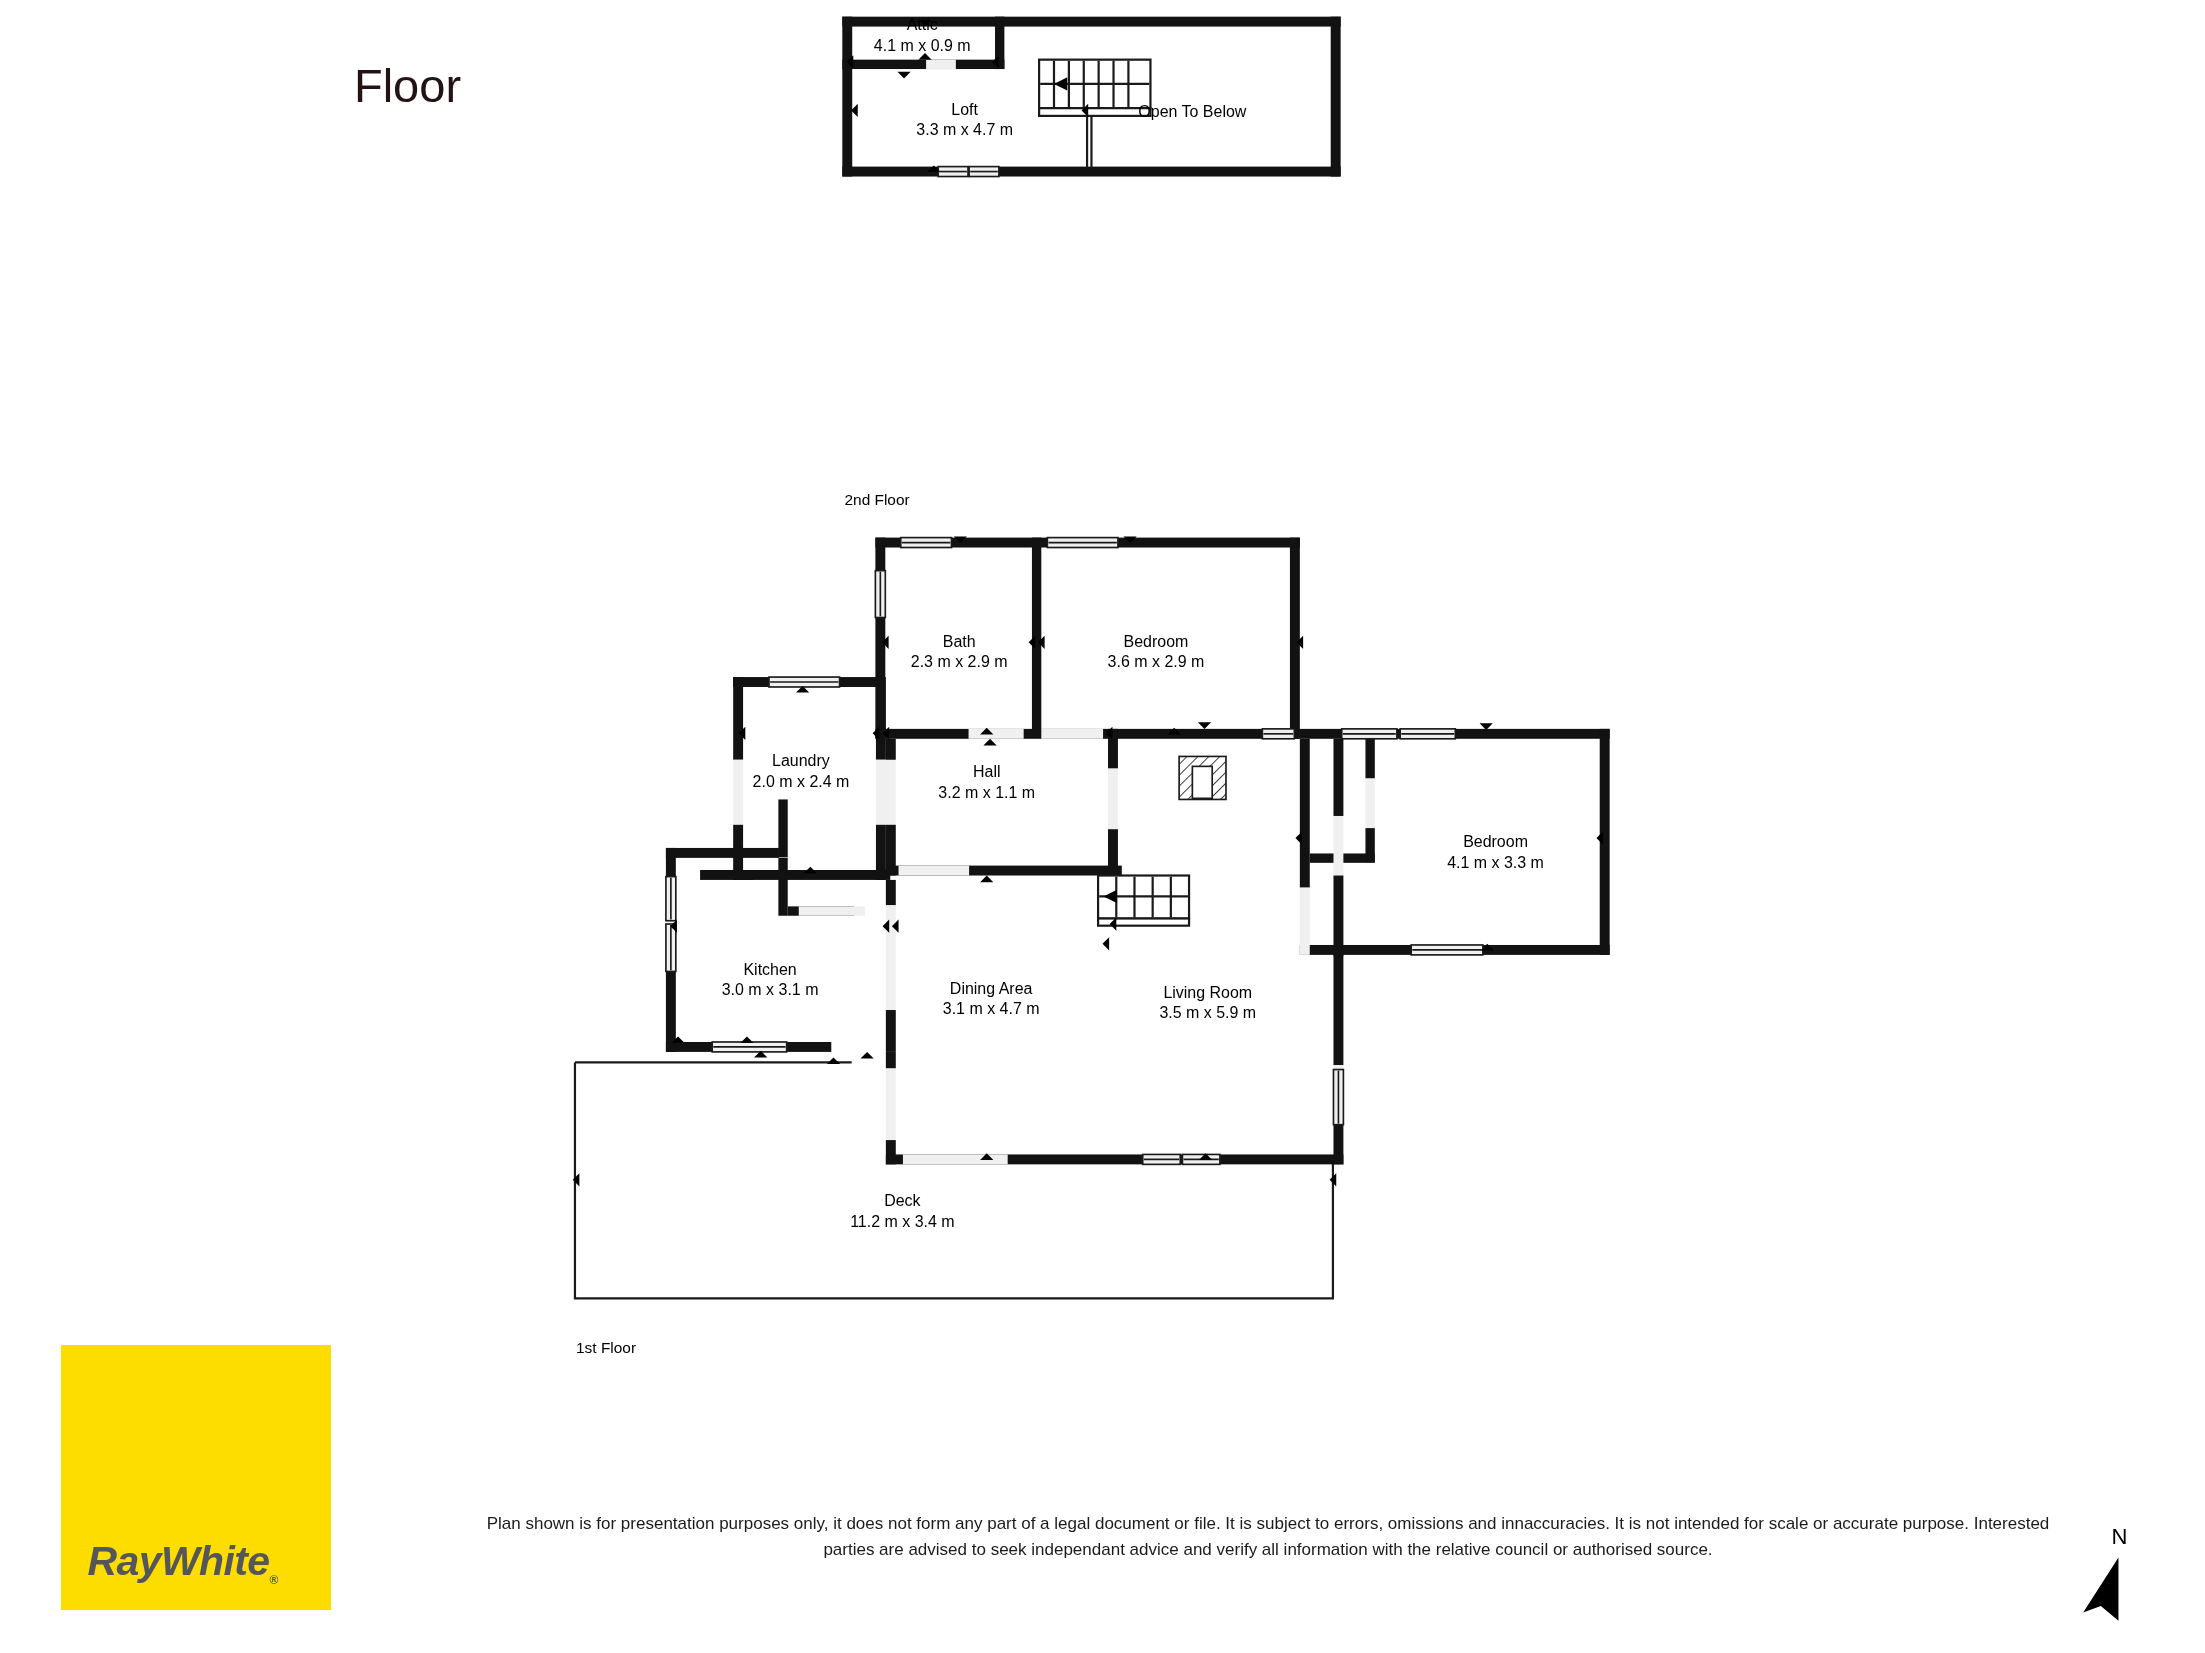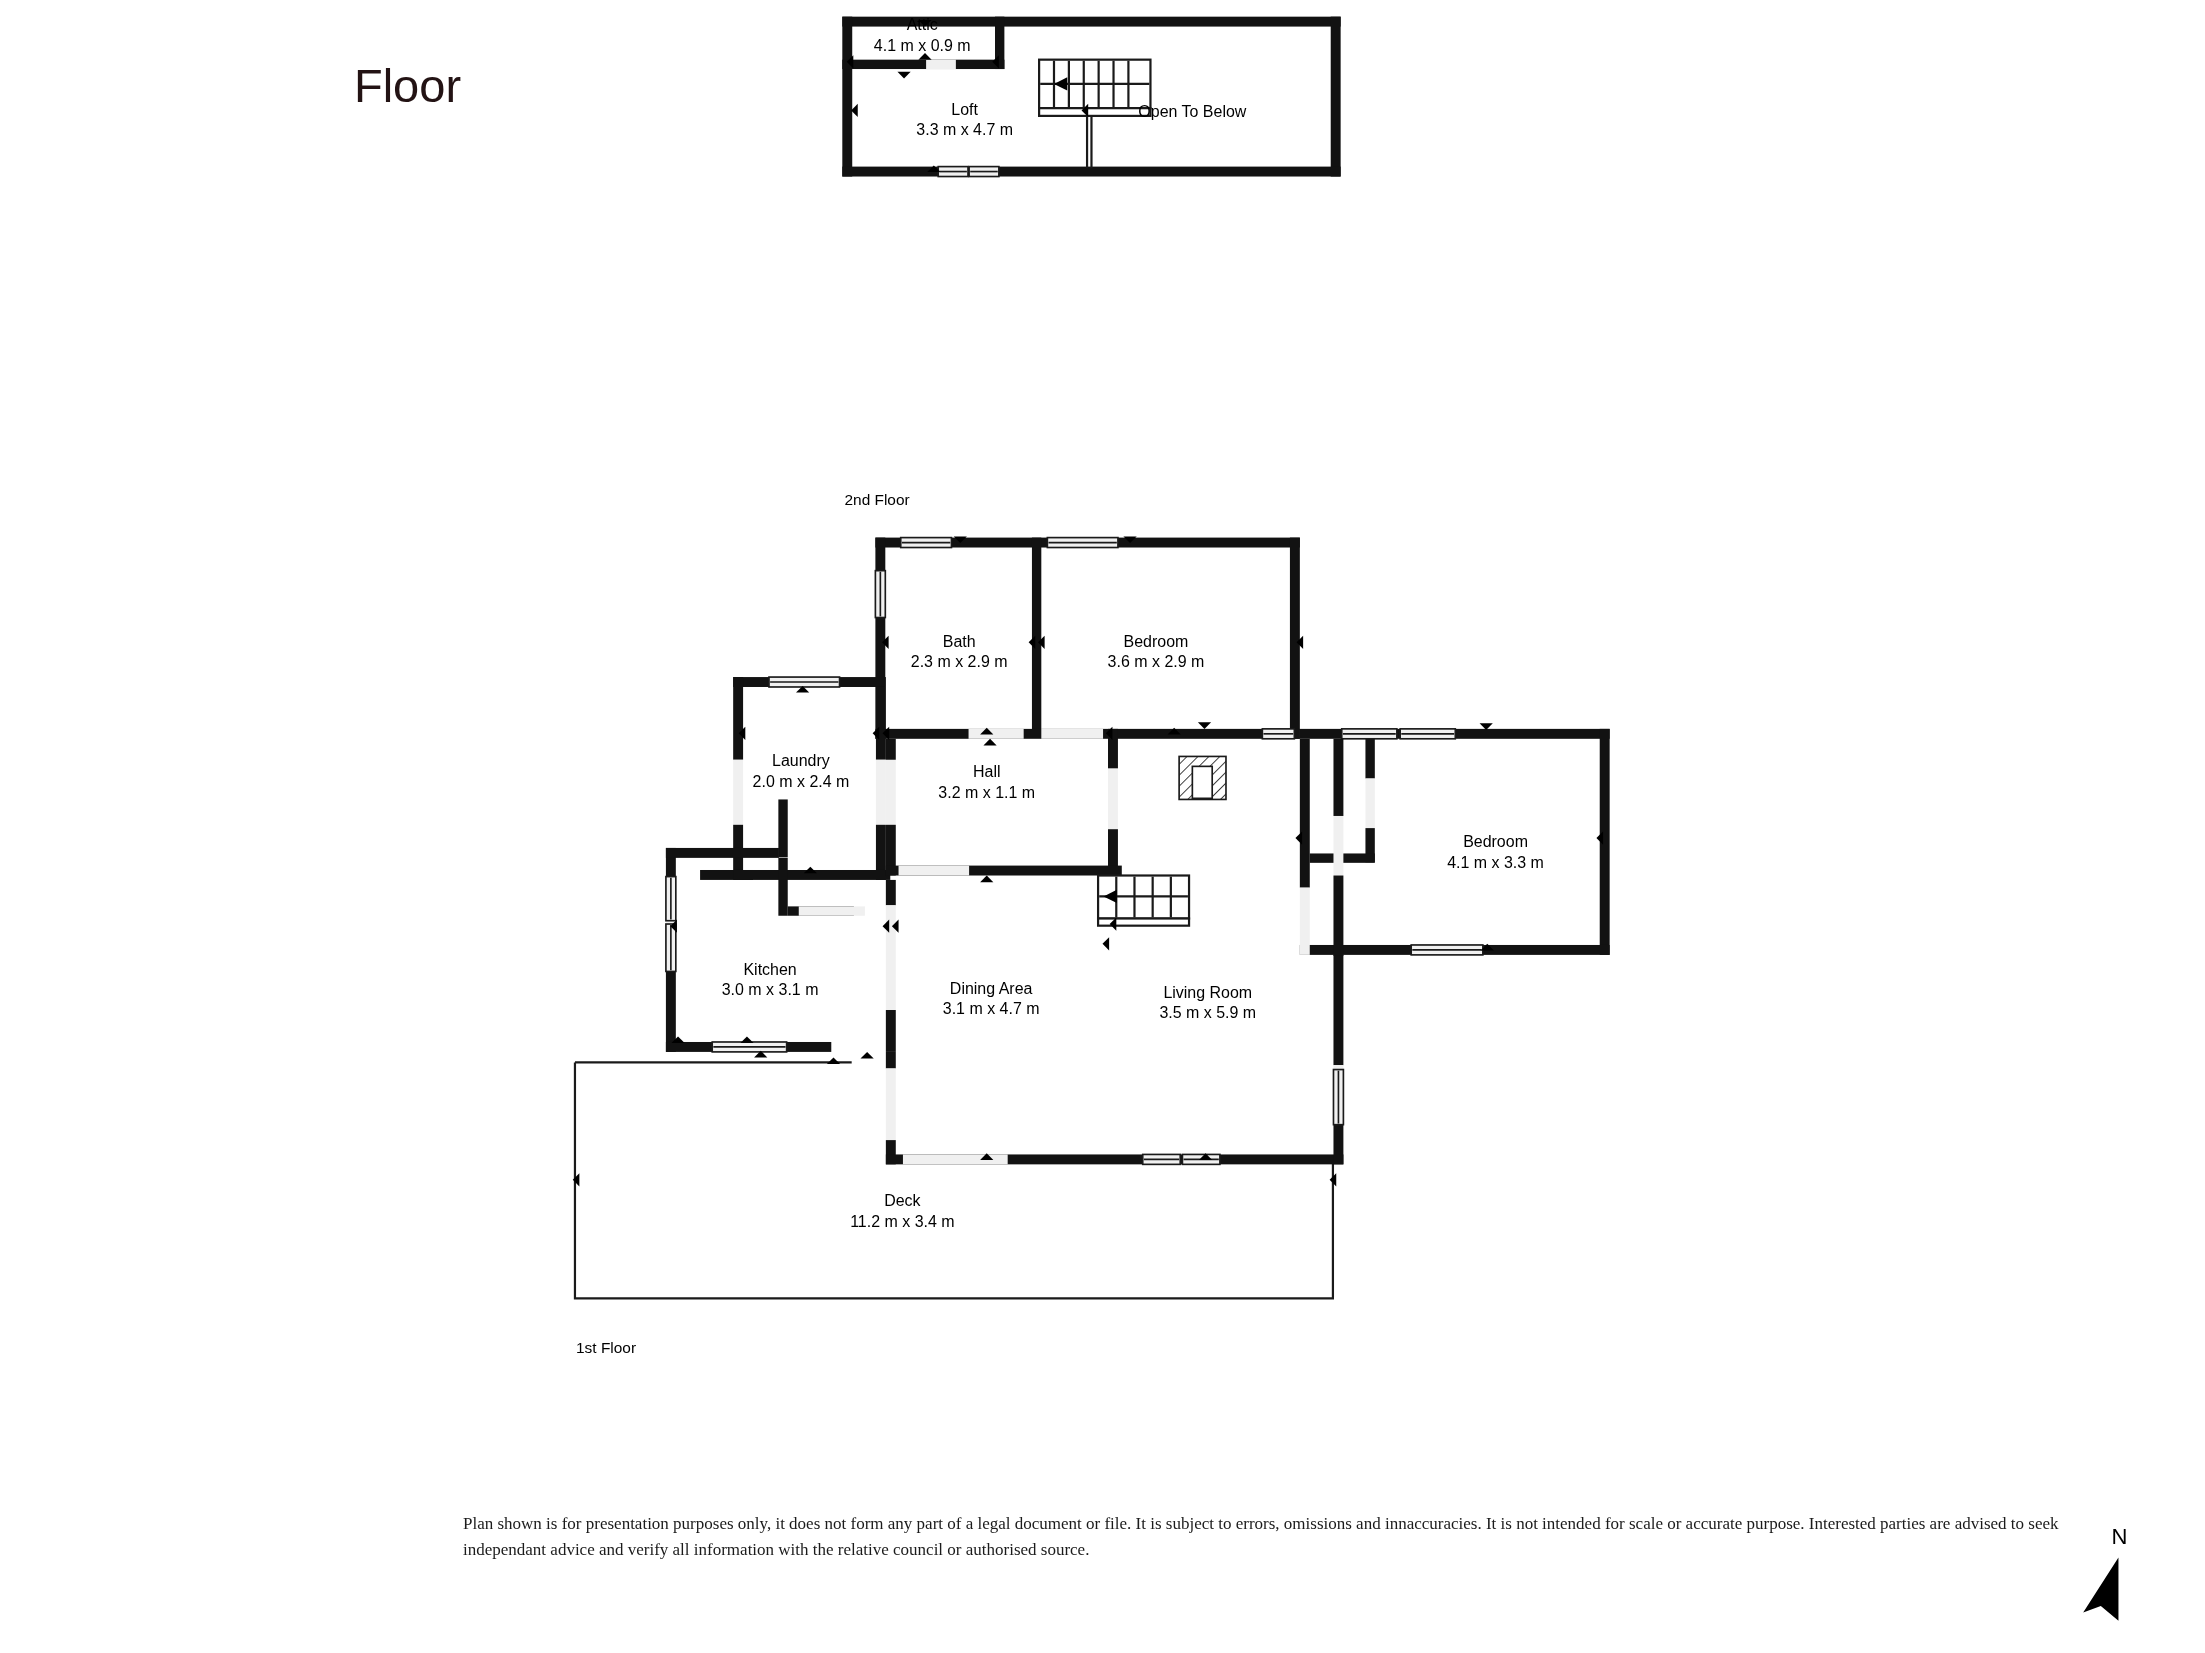--- a/index.html
+++ b/index.html
@@ -98,25 +98,24 @@
     font-style: normal;
     font-weight: bold;
   }
 
   
   #disclaimer {
     position: absolute;
     left: 463px;
     top: 1511px;
     width: 1610px;
-    text-align: left;
+    text-align: center;
     font-size: 17px;
     line-height: 1.52;
     color: #1b1b1b;
-    font-family: Liberation Serif, serif;
   }
 </style>
 </head>
 <body>
 
 <div id="page">
 
   <div id="title-block">
     <div id="title-line2">Floor</div>
   </div>
@@ -418,17 +417,20 @@
 
       <text class="floor-label" x="1045" y="2455">1st Floor</text>
     </g>
 
     <g>
       <text class="north-n" x="3845" y="2800">N</text>
       <polygon class="north-arrow" points="3843,2825 3843,2940 3811,2913 3779,2925"></polygon>
     </g>
   </svg>
 
+  <div id="logo-block">
+    <span id="logo-text"><span>RayWhite</span><span id="logo-reg">®</span></span>
+  </div>
 
   <div id="disclaimer">Plan shown is for presentation purposes only, it does not form any part of a legal document or file. It is subject to errors, omissions and innaccuracies. It is not intended for scale or accurate purpose. Interested parties are advised to seek independant advice and verify all information with the relative council or authorised source.</div>
 
 </div>
 
 
 </body></html>

